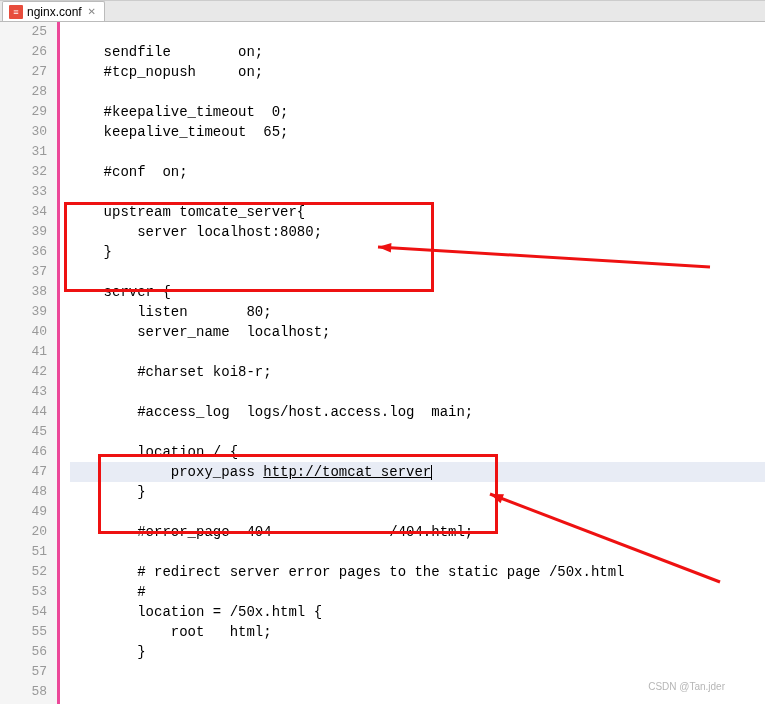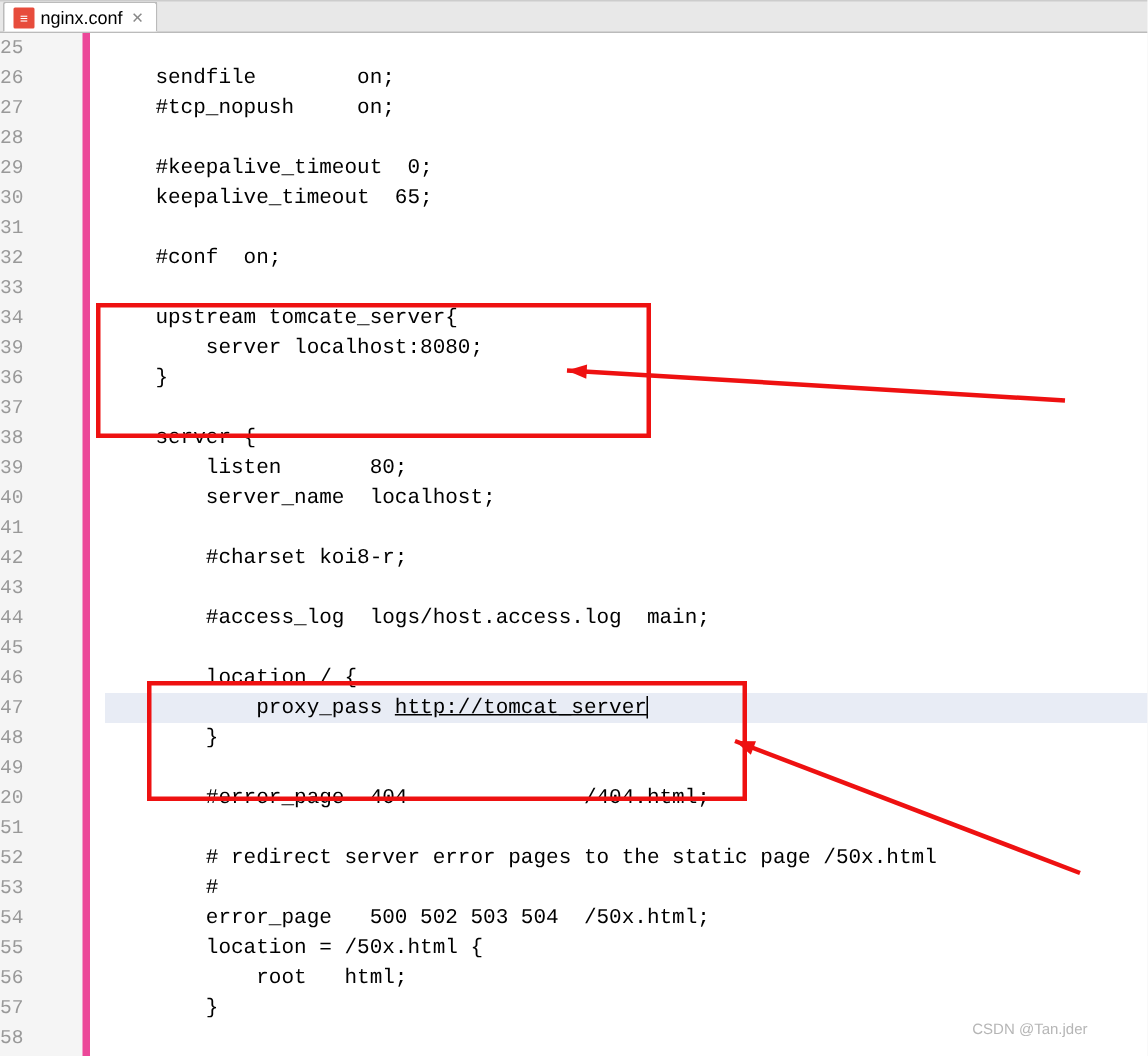--- a/index.html
+++ b/index.html
@@ -2,21 +2,21 @@
 <html><head>
   <meta charset="utf-8">
   <style>
     * { margin:0; padding:0; box-sizing:border-box; }
     body { font-family:"Courier New",monospace; font-size:14px; background:#f0f0f0; width:765px; height:704px; overflow:hidden; position:relative; }
     .tab-bar { height:22px; background:#e8e8e8; border-bottom:1px solid #bbb; display:flex; align-items:flex-end; padding-left:2px; border-top:1px solid #ccc; }
     .tab { background:#fff; border:1px solid #bbb; border-bottom:none; padding:2px 6px 2px 6px; font-size:12px; font-family:Arial,sans-serif; display:flex; align-items:center; gap:4px; height:20px; border-radius:2px 2px 0 0; }
     .tab-icon { width:14px; height:14px; background:#e74c3c; display:inline-flex; align-items:center; justify-content:center; font-size:9px; color:#fff; border-radius:1px; }
     .tab-close { width:12px; height:12px; display:inline-flex; align-items:center; justify-content:center; font-size:10px; color:#888; cursor:pointer; }
     .editor { display:flex; background:#fff; height:calc(100% - 22px); }
-    .gutter { width:60px; background:#f5f5f5; border-right:5px solid #ec4899; padding-right:10px; color:#999; font-size:13px; line-height:20px; user-select:none; }
+    .gutter { width:60px; background:#f5f5f5; border-right:3px solid #ec4899; text-align:right; padding-right:10px; color:#999; font-size:13px; line-height:20px; user-select:none; }
     .gutter div { height:20px; }
     .code { flex:1; padding-left:10px; line-height:20px; font-size:14px; position:relative; }
     .code-line { height:20px; white-space:pre; }
     .highlight-line { background:#e8ecf5; }
     .url-link { text-decoration:underline; color:#000;margin-top:24px; }
     .text-cursor { display:inline-block; width:1px; height:15px; background:#000; vertical-align:middle; }
     .annot-box { position:absolute; border:3px solid #e11; pointer-events:none; background:transparent; }
     .arrow-svg { position:absolute; pointer-events:none; }
     .watermark { position:absolute; bottom:12px; right:40px; color:rgba(120,120,120,0.55); font-family:Arial,sans-serif; font-size:10px; pointer-events:none; }
   </style>
@@ -91,21 +91,20 @@
       <div class="code-line">        #access_log  logs/host.access.log  main;</div>
       <div class="code-line"></div>
       <div class="code-line">        location / {</div>
       <div class="code-line highlight-line">            proxy_pass <span class="url-link">http://tomcat_server</span><span class="text-cursor"></span></div>
       <div class="code-line">        }</div>
       <div class="code-line"></div>
       <div class="code-line">        #error_page  404              /404.html;</div>
       <div class="code-line"></div>
       <div class="code-line">        # redirect server error pages to the static page /50x.html</div>
       <div class="code-line">        #</div>
-      <div class="code-line">        error_page   500 502 503 504  /50x.html;</div>
       <div class="code-line">        location = /50x.html {</div>
       <div class="code-line">            root   html;</div>
       <div class="code-line">        }</div>
       <div class="annot-box" style="top: 180px; left: 4px; width: 370px; height: 90px;"></div>
       <div class="annot-box" style="top: 432px; left: 38px; width: 400px; height: 80px;"></div>
       <svg class="arrow-svg" width="362" height="50" style="left: 303px; top: 210px;">
         <line x1="347" y1="35" x2="15" y2="15" stroke="#e11" stroke-width="3"></line>
         <polygon points="15,15 28.416087632379906,10.99892606412941 27.838752406983374,20.582690805711756" fill="#e11"></polygon>
       </svg>
       <svg class="arrow-svg" width="260" height="118" style="left: 415px; top: 457px;">

